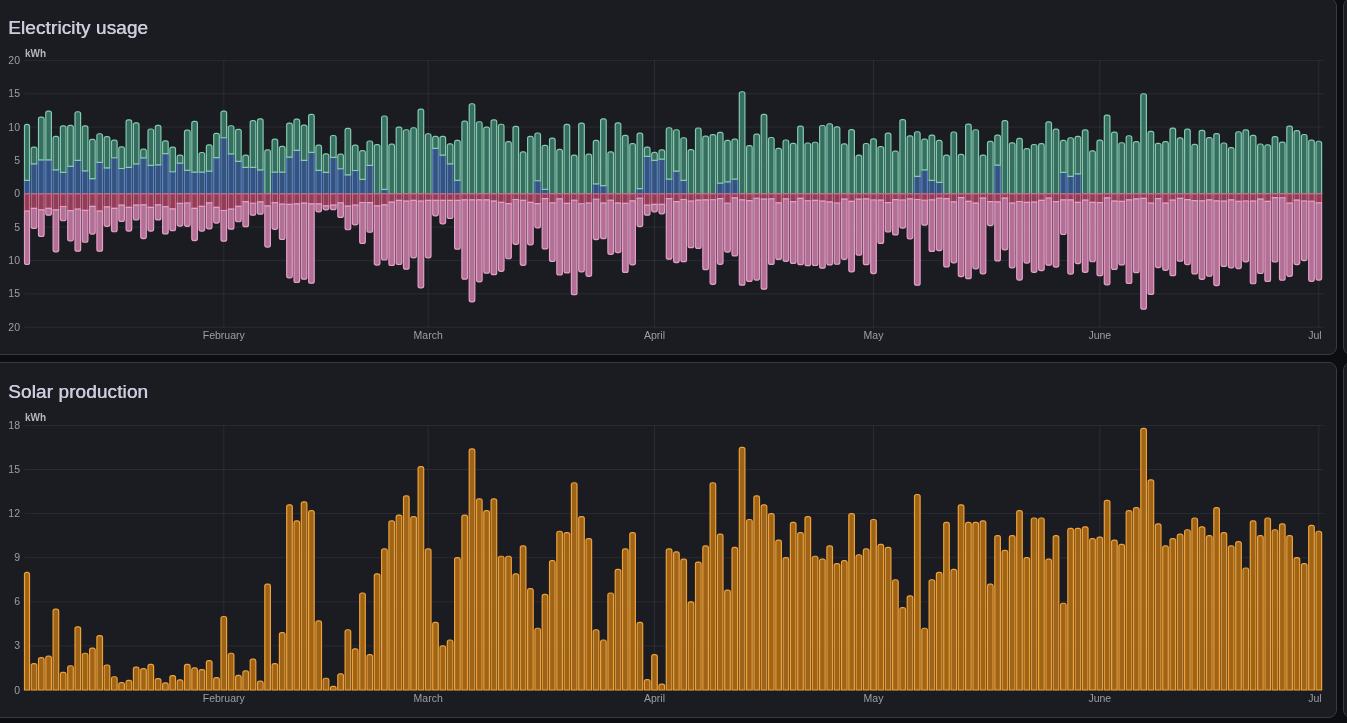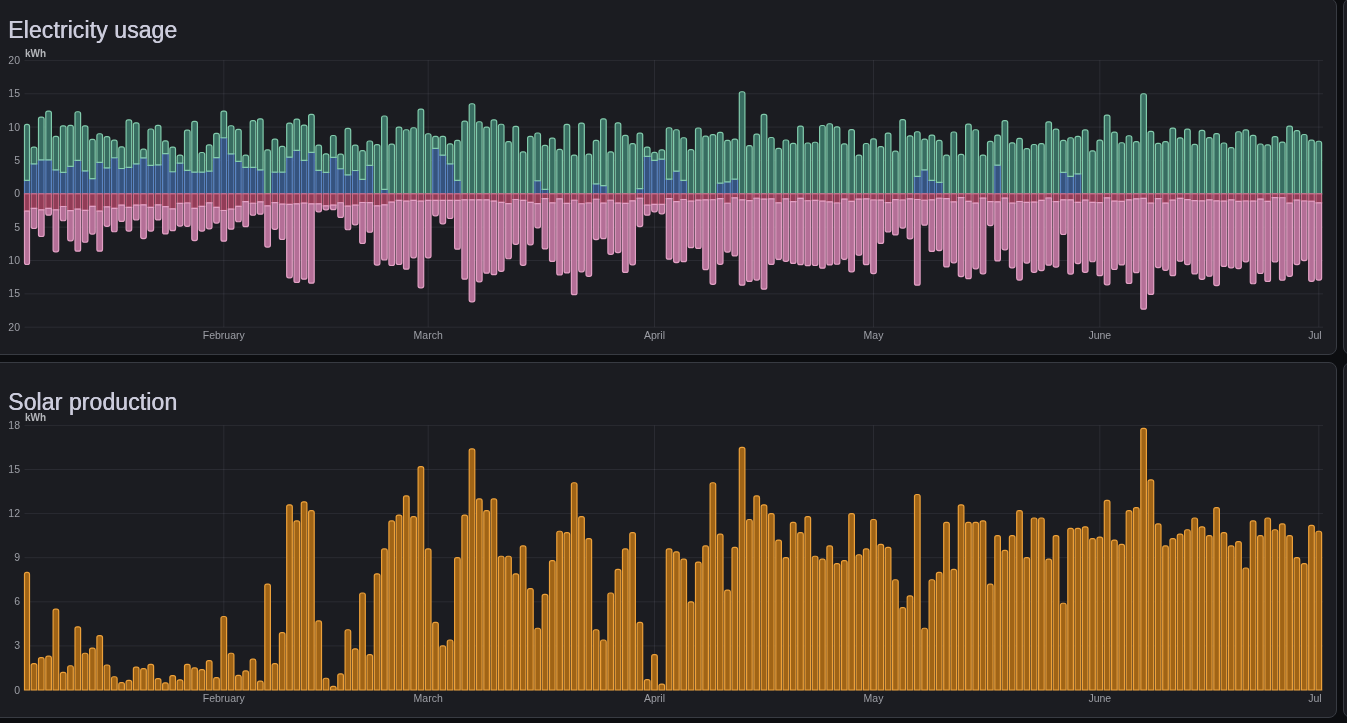--- a/index.html
+++ b/index.html
@@ -1,26 +1,26 @@
 <!DOCTYPE html>
 <html><head><meta charset="utf-8"><style>
 html,body{margin:0;padding:0;width:1347px;height:723px;background:#0c0d10;overflow:hidden;}
 body{font-family:"Liberation Sans",sans-serif;position:relative;}
 .panel{position:absolute;background:#1b1c21;border:1px solid #383b42;border-radius:8px;box-sizing:border-box;}
-.title{position:absolute;left:8px;font-size:23px;font-weight:400;text-shadow:0.5px 0 0 currentColor;color:#ccccdc;letter-spacing:0.1px;}
+.title{position:absolute;left:8px;font-size:19px;font-weight:400;text-shadow:0.5px 0 0 currentColor;color:#ccccdc;letter-spacing:0.1px;}
 svg text.ax{font-family:"Liberation Sans",sans-serif;font-size:10.5px;fill:#9d9fa6;}
 svg text.unit{font-family:"Liberation Sans",sans-serif;font-size:10px;font-weight:700;fill:#b4b6ba;}
 </style></head>
 <body>
 <div class="panel" style="left:-9px;top:-2px;width:1345.5px;height:357.0px"></div>
 <div class="panel" style="left:-9px;top:361.7px;width:1345.5px;height:356.7px"></div>
 <div class="panel" style="left:1343px;top:-2px;width:60px;height:357.0px"></div>
 <div class="panel" style="left:1343px;top:361.7px;width:60px;height:356.7px"></div>
 <div class="title" style="top:17px">Electricity usage</div>
-<div class="title" style="top:389px">Solar production</div>
+<div class="title" style="top:381px">Solar production</div>
 <svg width="1347" height="360" viewBox="0 0 1347 360" xmlns="http://www.w3.org/2000/svg" style="position:absolute;left:0;top:0">
     <line x1="24.5" y1="60.40" x2="1323.0" y2="60.40" stroke="rgba(204,204,220,0.09)" stroke-width="1"></line>
     <line x1="24.5" y1="93.75" x2="1323.0" y2="93.75" stroke="rgba(204,204,220,0.09)" stroke-width="1"></line>
     <line x1="24.5" y1="127.10" x2="1323.0" y2="127.10" stroke="rgba(204,204,220,0.09)" stroke-width="1"></line>
     <line x1="24.5" y1="160.45" x2="1323.0" y2="160.45" stroke="rgba(204,204,220,0.09)" stroke-width="1"></line>
     <line x1="24.5" y1="193.80" x2="1323.0" y2="193.80" stroke="rgba(204,204,220,0.09)" stroke-width="1"></line>
     <line x1="24.5" y1="227.15" x2="1323.0" y2="227.15" stroke="rgba(204,204,220,0.09)" stroke-width="1"></line>
     <line x1="24.5" y1="260.50" x2="1323.0" y2="260.50" stroke="rgba(204,204,220,0.09)" stroke-width="1"></line>
     <line x1="24.5" y1="293.85" x2="1323.0" y2="293.85" stroke="rgba(204,204,220,0.09)" stroke-width="1"></line>
     <line x1="24.5" y1="327.20" x2="1323.0" y2="327.20" stroke="rgba(204,204,220,0.09)" stroke-width="1"></line>

